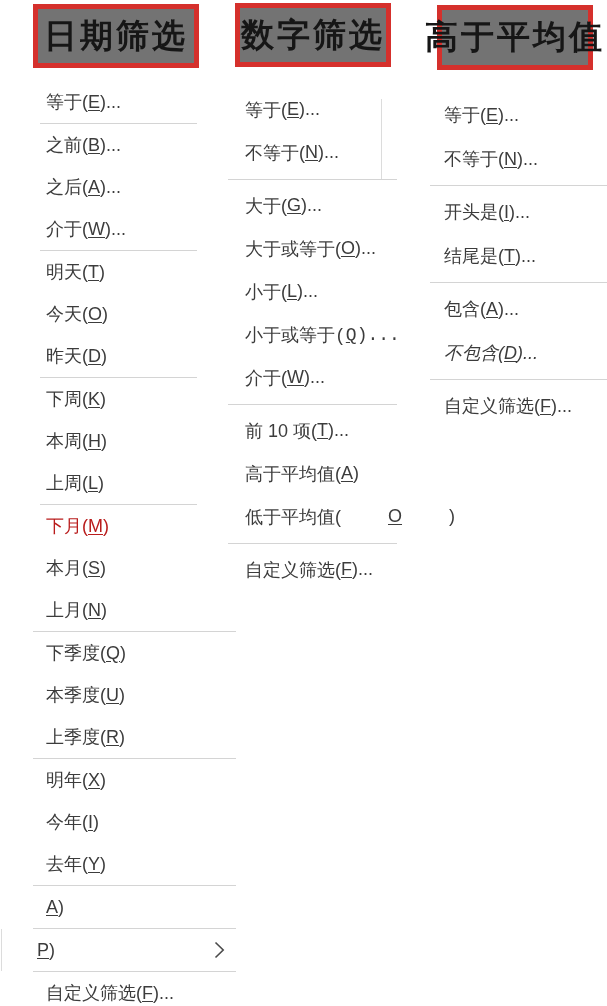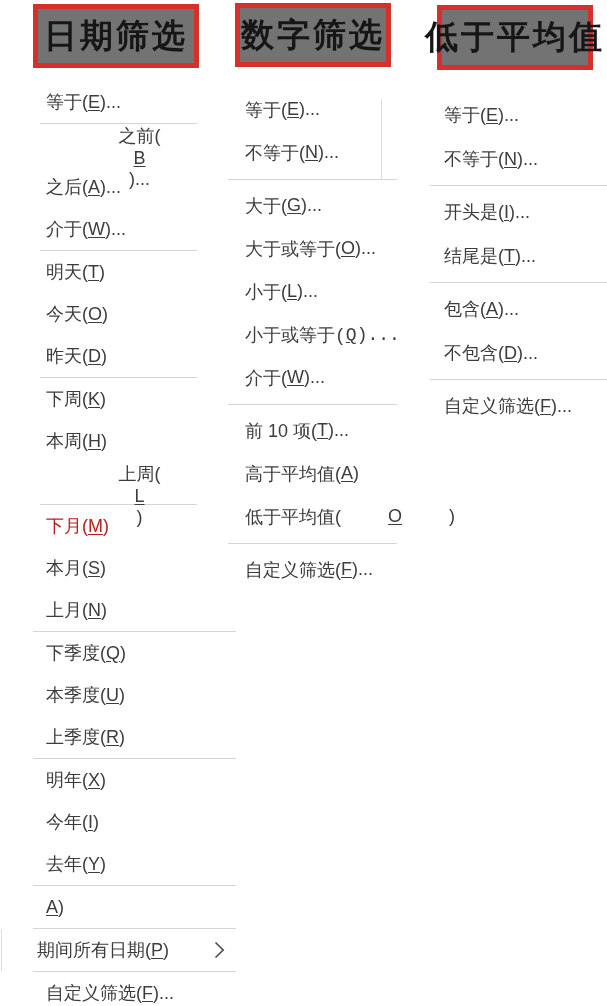--- a/index.html
+++ b/index.html
@@ -71,31 +71,31 @@
 </head>
 <body>
 
 <div class="header-box" id="hdr-date" style="border-color: rgb(213, 48, 44); color: rgb(22, 22, 22);">
   <span>日期筛选</span>
 </div>
 <div class="header-box" id="hdr-number" style="border-color: rgb(213, 48, 44); color: rgb(22, 22, 22);">
   <span>数字筛选</span>
 </div>
 <div class="header-box" id="hdr-text" style="border-color: rgb(213, 48, 44); color: rgb(22, 22, 22);">
-  <span>低于平均值</span>
+  <span>高于平均值</span>
 </div>
 
 <div class="menu-col col-1" id="col-date">
     <div class="menu-item" style="color: rgb(60, 60, 60);">
       <span>等于(</span>
       <u>E</u>
       <span>)...</span>
     </div>
     <div class="sep" style="background: rgb(212, 212, 212);"></div>
-    <div class="menu-item" style="color: rgb(60, 60, 60); flex-direction: column;">
+    <div class="menu-item" style="color: rgb(60, 60, 60);">
       <span>之前(</span>
       <u>B</u>
       <span>)...</span>
     </div>
     <div class="menu-item" style="color: rgb(60, 60, 60);">
       <span>之后(</span>
       <u>A</u>
       <span>)...</span>
     </div>
     <div class="menu-item" style="color: rgb(60, 60, 60);">
@@ -123,21 +123,21 @@
     <div class="menu-item" style="color: rgb(60, 60, 60);">
       <span>下周(</span>
       <u>K</u>
       <span>)</span>
     </div>
     <div class="menu-item" style="color: rgb(60, 60, 60);">
       <span>本周(</span>
       <u>H</u>
       <span>)</span>
     </div>
-    <div class="menu-item" style="color: rgb(60, 60, 60); flex-direction: column;">
+    <div class="menu-item" style="color: rgb(60, 60, 60);">
       <span>上周(</span>
       <u>L</u>
       <span>)</span>
     </div>
     <div class="sep" style="background: rgb(212, 212, 212);"></div>
     <div class="menu-item" style="color: #b91c1c;">
       <span>下月(</span>
       <u>M</u>
       <span>)</span>
     </div>
@@ -183,21 +183,20 @@
       <u>Y</u>
       <span>)</span>
     </div>
     <div class="sep wide" style="background: rgb(212, 212, 212);"></div>
     <div class="menu-item" style="color: rgb(60, 60, 60);">
       <u>A</u>
       <span>)</span>
     </div>
     <div class="sep wide" style="background: rgb(212, 212, 212);"></div>
     <div class="menu-item outdent" style="color: rgb(60, 60, 60);">
-      <span>期间所有日期(</span>
       <u>P</u>
       <span>)</span>
       <svg width="11" height="18" viewBox="0 0 11 18" class="chevron">
         <path d="M1.5 1.5 L9.2 9 L1.5 16.5" fill="none" stroke="#4a4a4a" stroke-width="1.6"></path>
       </svg>
     </div>
     <div class="sep wide" style="background: rgb(212, 212, 212);"></div>
     <div class="menu-item" style="color: rgb(60, 60, 60);">
       <span>自定义筛选(</span>
       <u>F</u>
@@ -285,21 +284,21 @@
       <span>结尾是(</span>
       <u>T</u>
       <span>)...</span>
     </div>
     <div class="sep" style="background: rgb(212, 212, 212);"></div>
     <div class="menu-item" style="color: rgb(60, 60, 60);">
       <span>包含(</span>
       <u>A</u>
       <span>)...</span>
     </div>
-    <div class="menu-item" style="color: rgb(60, 60, 60);">
+    <div class="menu-item" style="color: rgb(60, 60, 60); font-style: italic;">
       <span>不包含(</span>
       <u>D</u>
       <span>)...</span>
     </div>
     <div class="sep" style="background: rgb(212, 212, 212);"></div>
     <div class="menu-item" style="color: rgb(60, 60, 60);">
       <span>自定义筛选(</span>
       <u>F</u>
       <span>)...</span>
     </div>

